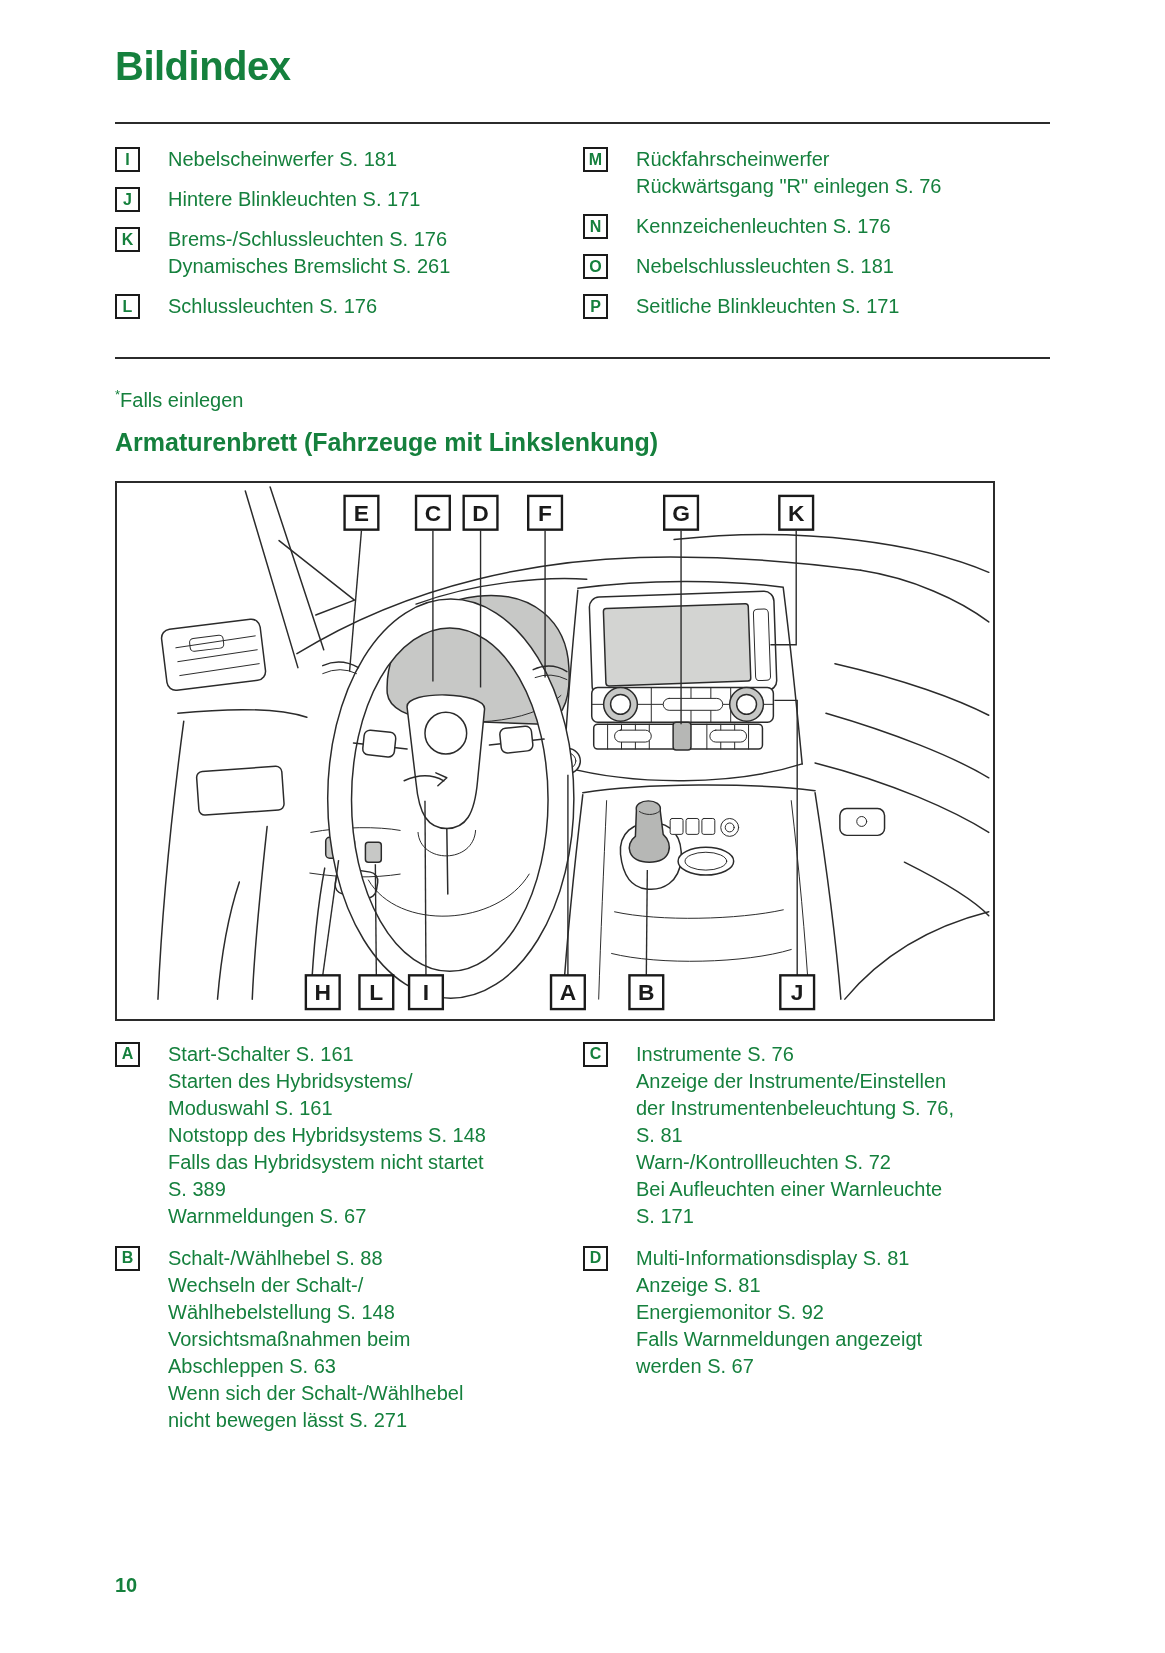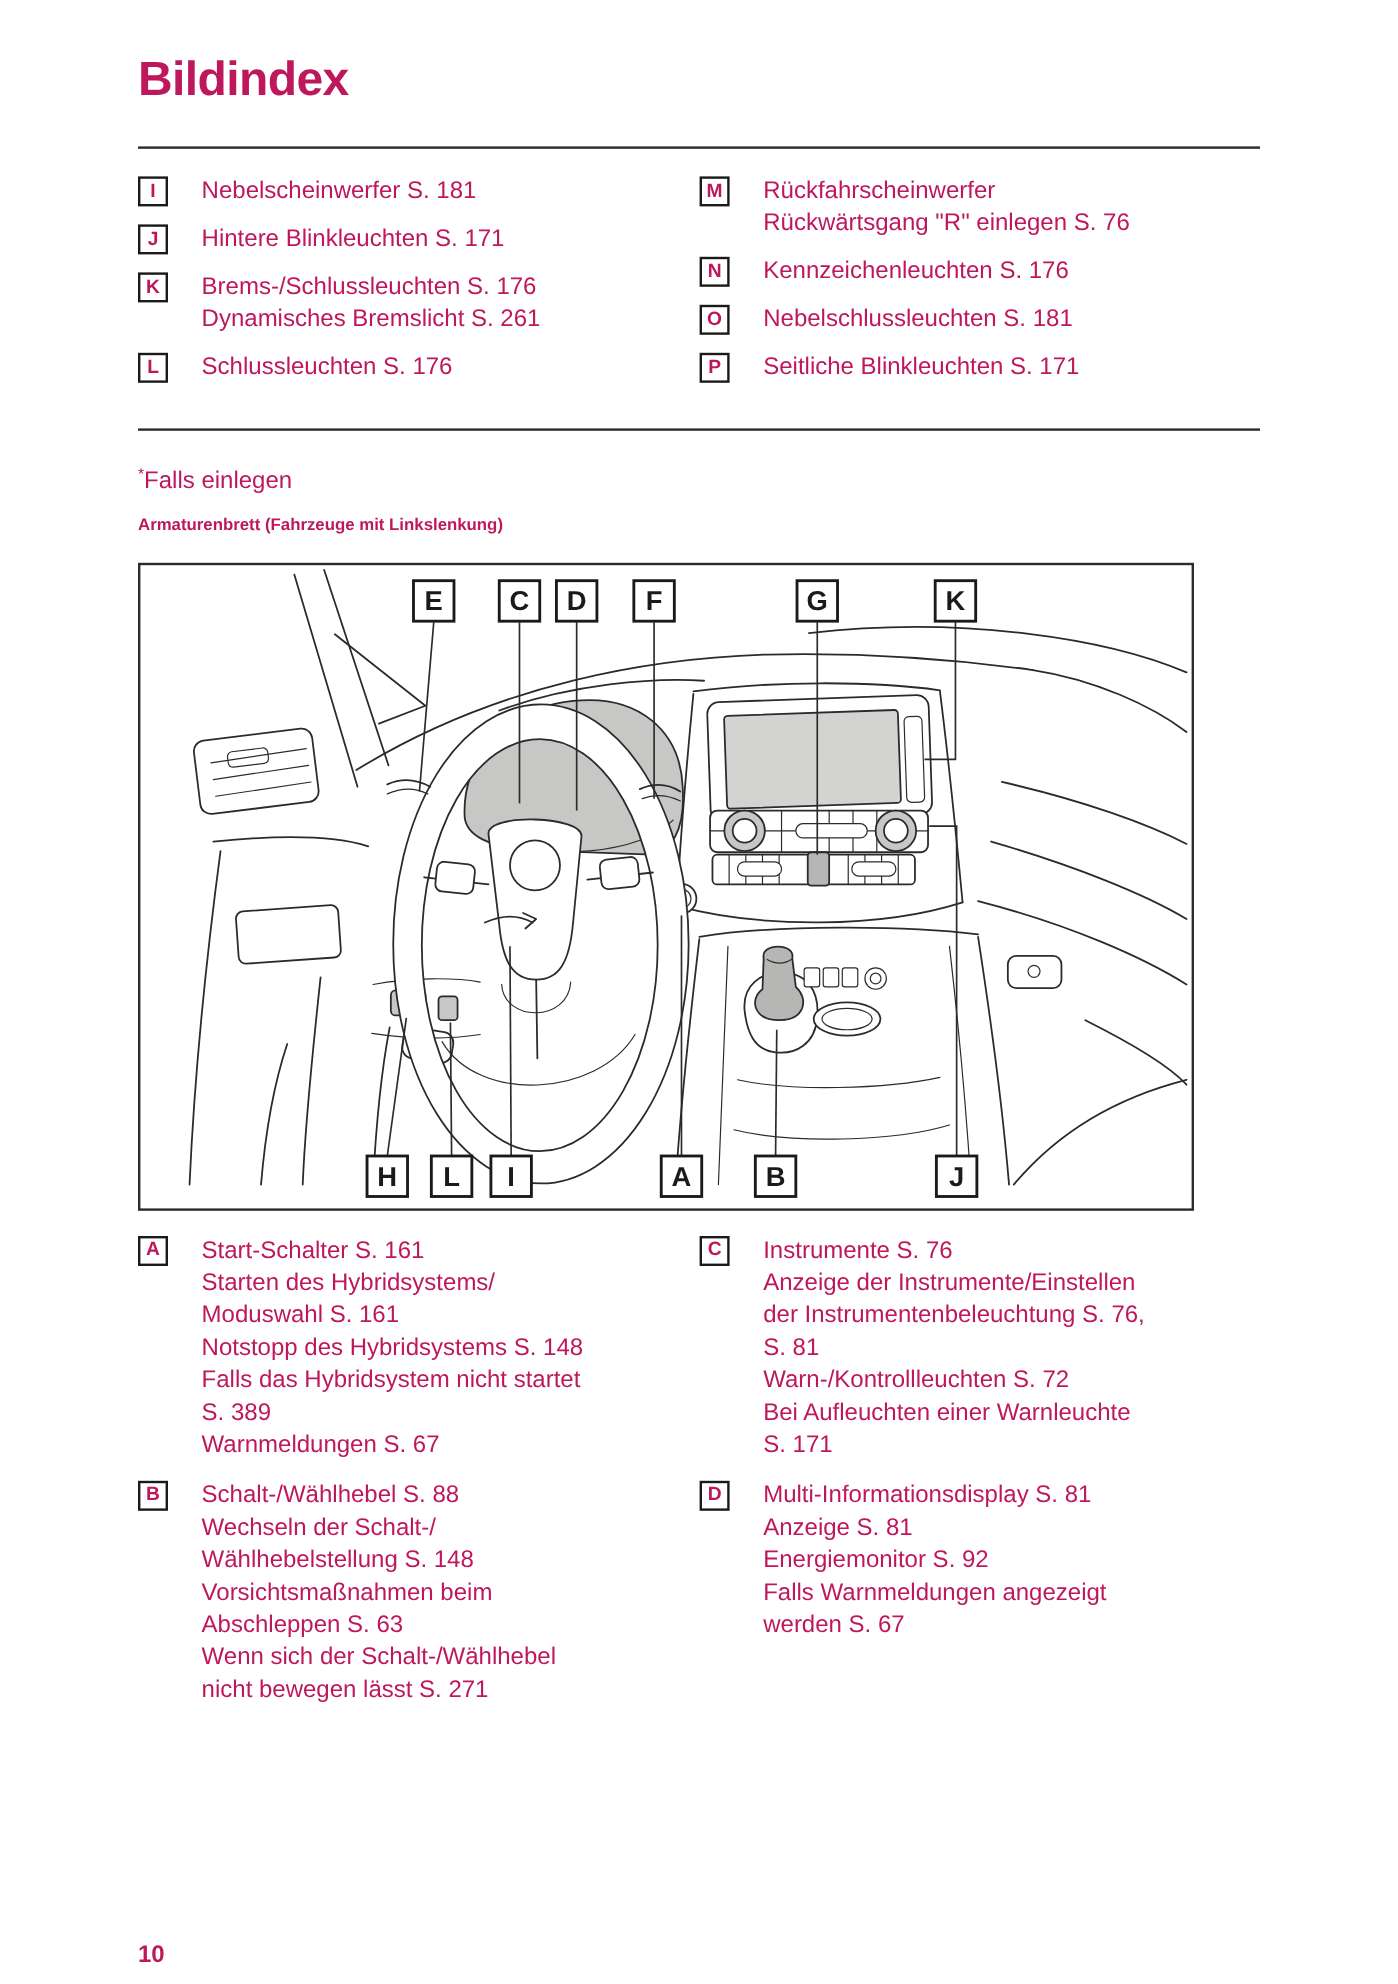--- a/index.html
+++ b/index.html
@@ -2,21 +2,21 @@
 <html lang="de"><head>
 <meta charset="utf-8">
 <style>
   html,body{margin:0;padding:0;background:#ffffff;}
   .page{
     position:relative;
     width:1165px;height:1653px;
     box-sizing:border-box;
     padding:44px 115px 0 115px;
     font-family:"Liberation Sans", sans-serif;
-    color:#be185d;
+    color:#15803d;
     background:#ffffff;
     overflow:hidden;
   }
   .title{
     font-size:40px;font-weight:700;letter-spacing:-0.5px;
     margin:0;line-height:1.1;
   }
   .rule{height:2px;background:#2b2b2b;width:935px;}
   .rule-1{margin-top:34px;}
   .rule-2{margin-top:24px;}
@@ -27,31 +27,31 @@
   .badge{
     flex:0 0 auto;width:25px;height:25px;border:2px solid #1a1a1a;
     display:flex;align-items:center;justify-content:center;
     font-weight:700;font-size:16px;margin-right:12px;margin-top:1px;
     box-sizing:border-box;background:#fff;
   }
   .lines{font-size:20px;line-height:27px;}
   .lines .ln{white-space:nowrap;margin-left:16px;}
   .footnote{margin-top:28px;font-size:20px;}
   .footnote sup{font-size:13px;vertical-align:super;}
-  .subhead{margin-top:16px;font-size:14px;font-weight:700;}
+  .subhead{margin-top:16px;font-size:25px;font-weight:700;}
   .diagram{
     margin-top:24px;width:880px;height:540px;
     border:2px solid #2b2b2b;box-sizing:border-box;background:#fff;
   }
   .diagram svg{display:block;width:100%;height:100%;}
   .bottom-index{margin-top:20px;}
   .bottom-index .idx-item{margin-bottom:15px;}
   .pagenum{
     position:absolute;left:115px;top:1574px;
-    font-size:20px;font-weight:700;margin-top:44px;
+    font-size:20px;font-weight:700;
   }
   svg .sk{stroke:#2b2b2b;stroke-width:1.5;fill:none;stroke-linecap:round;stroke-linejoin:round;}
   svg .thin{stroke-width:1;}
   svg .lead{stroke:#2b2b2b;stroke-width:1.4;fill:none;}
   svg .lblbox{fill:#ffffff;stroke:#1a1a1a;stroke-width:2.4;}
   svg .lbltxt{font-family:"Liberation Sans",sans-serif;font-size:23px;font-weight:700;fill:#1a1a1a;text-anchor:middle;}
 </style>
 </head>
 <body>
 

